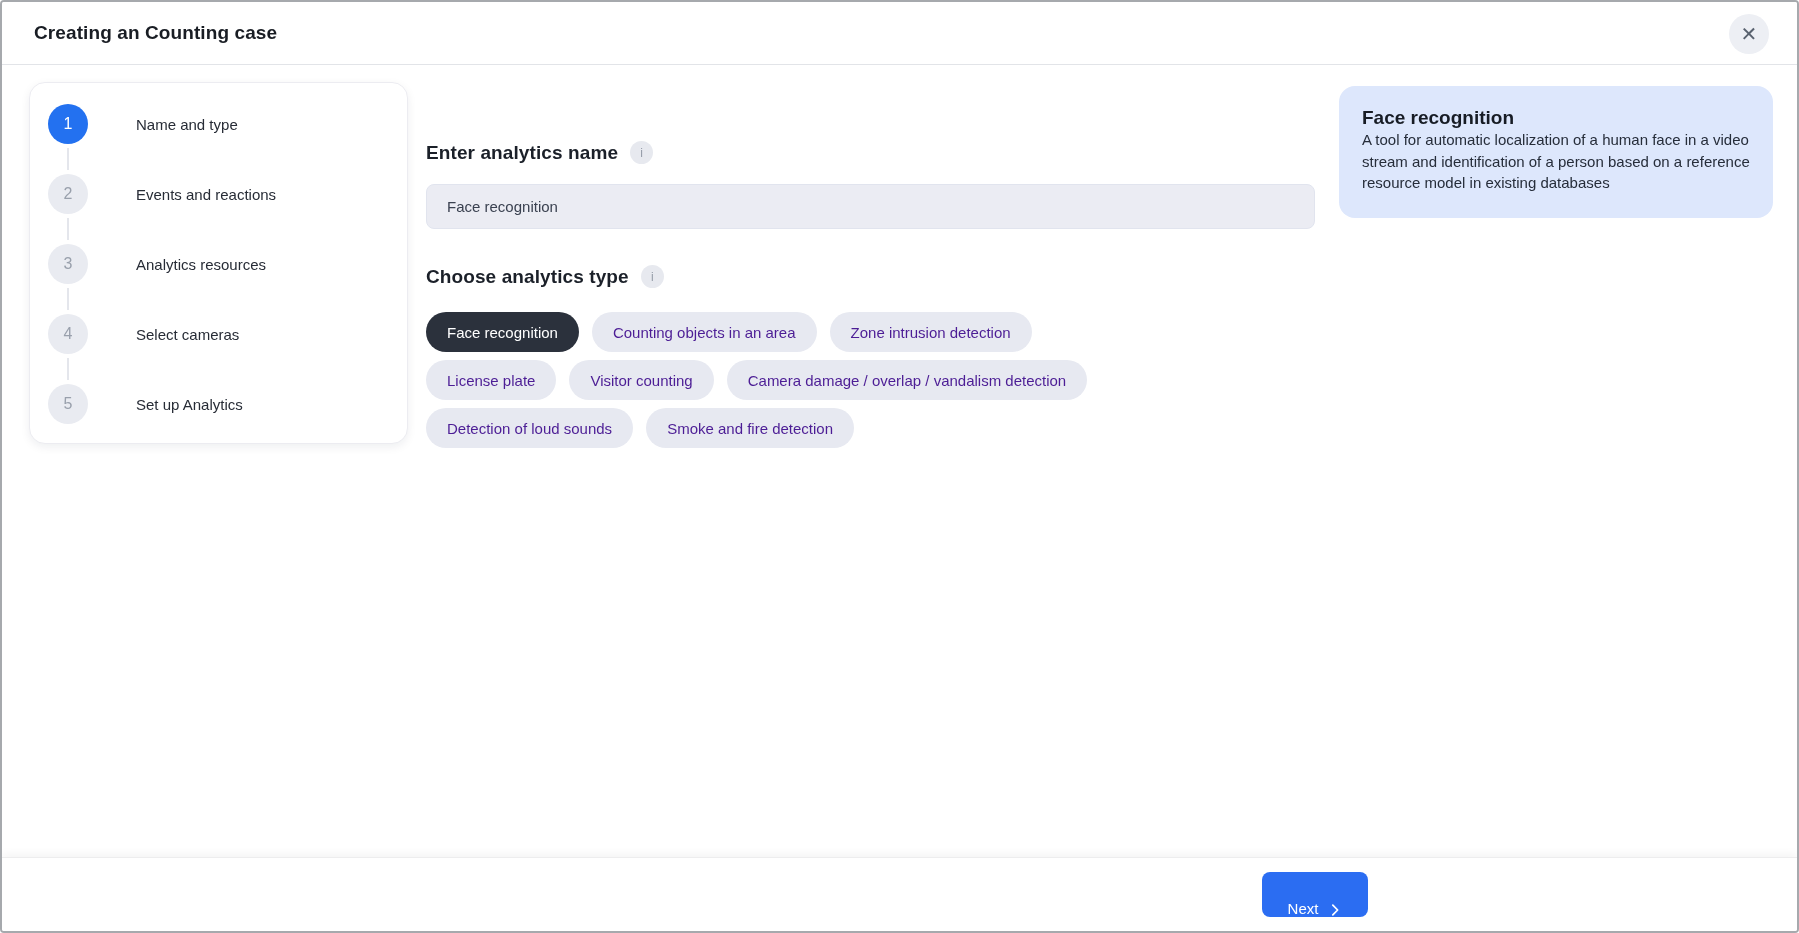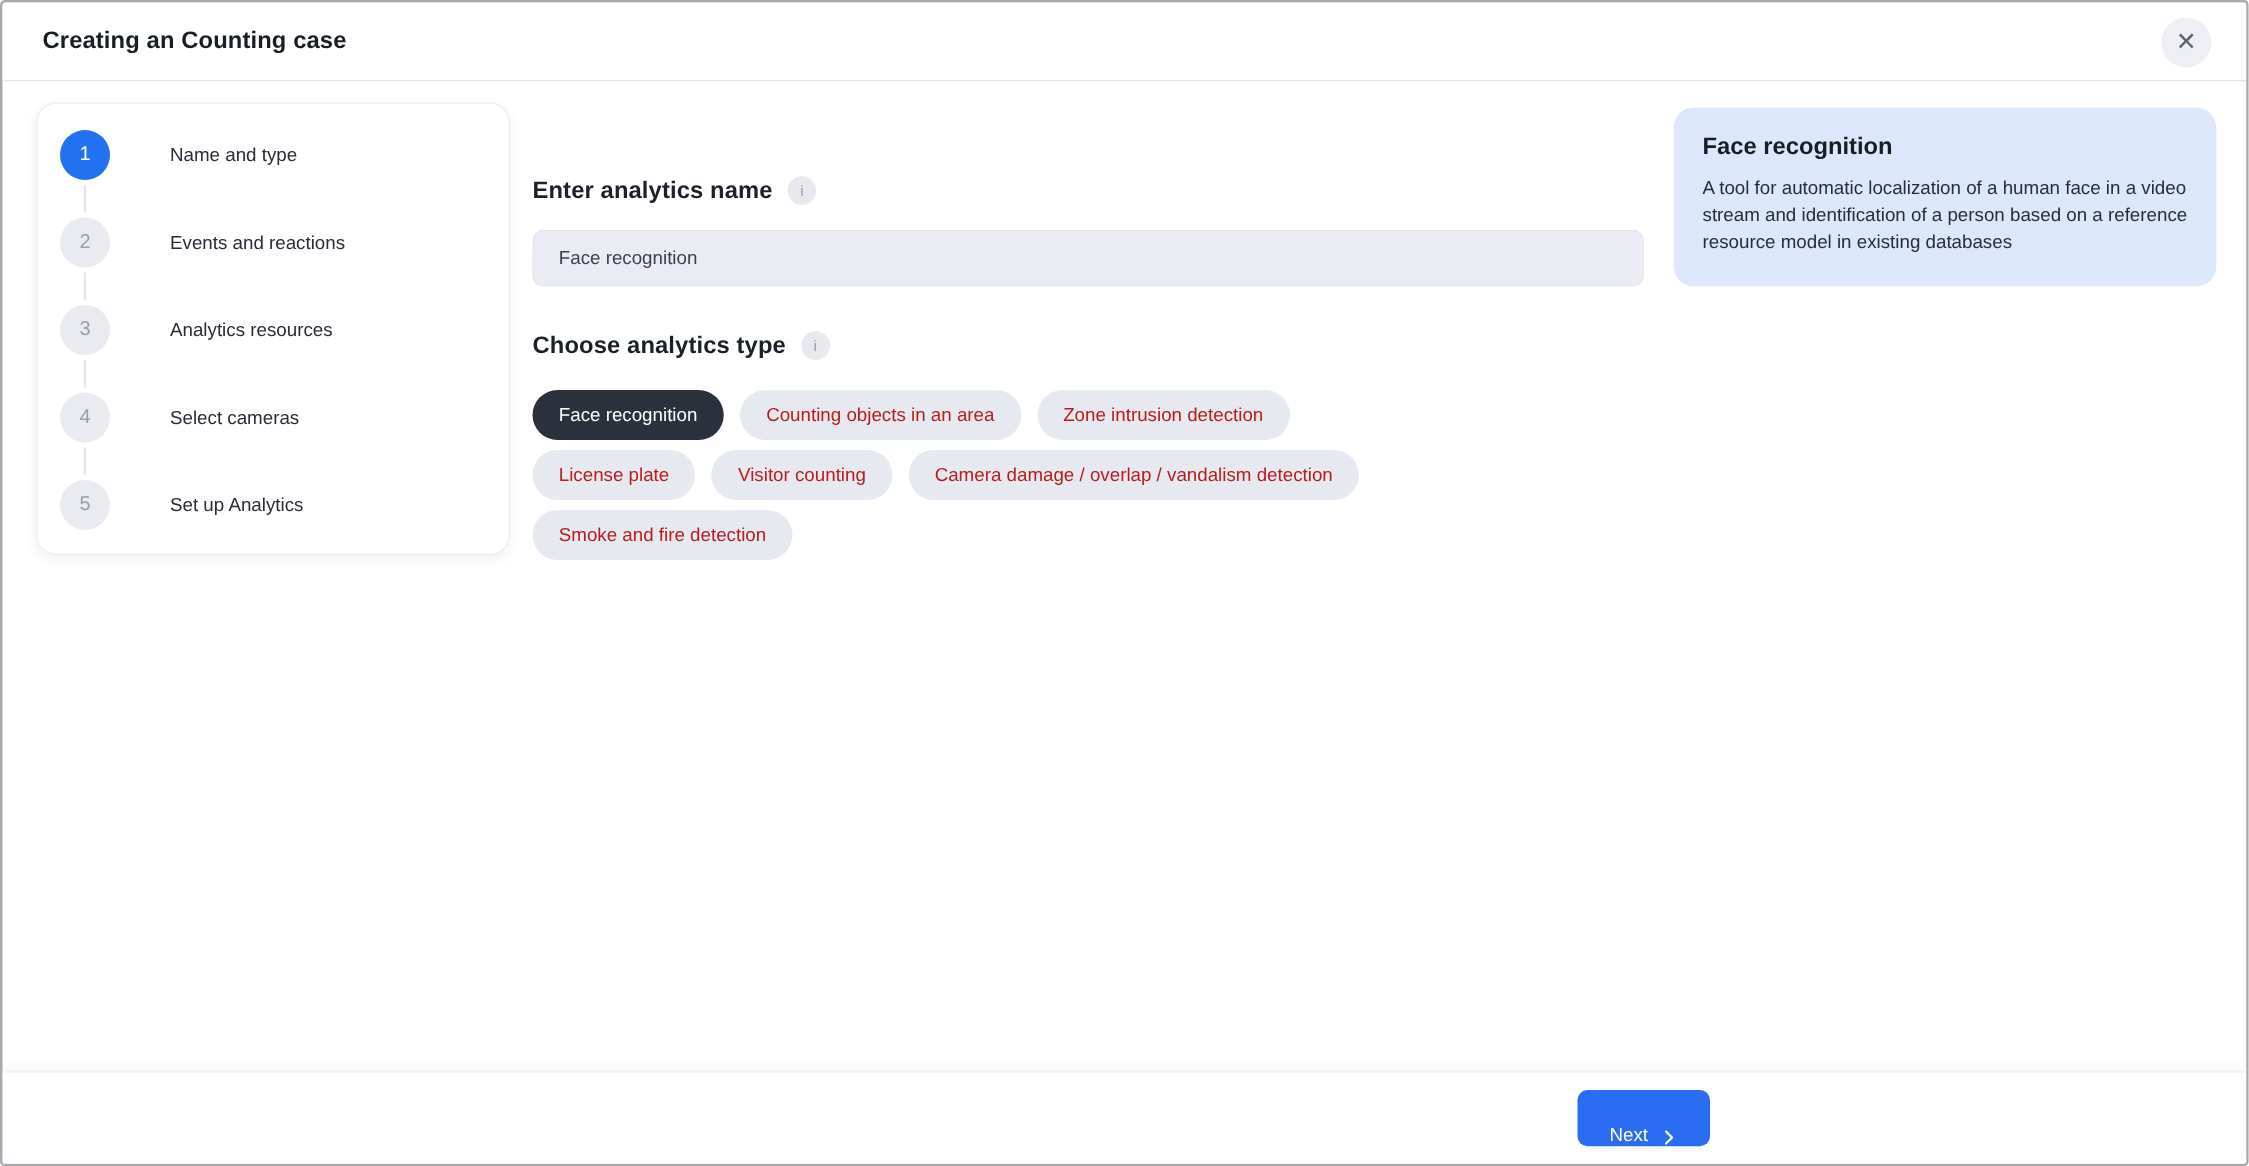--- a/index.html
+++ b/index.html
@@ -52,32 +52,32 @@
   }
   .name-input {
     margin-top:20px; width:889px; height:45px; border:1px solid #e1e4ee; border-radius:8px;
     background:#ebecf3; padding:0 20px; font-size:15px; color:#3a4150; outline:none;
     font-family:"Liberation Sans", sans-serif;
   }
   .type-heading-row { margin-top:36px; }
   .chips { margin-top:24px; }
   .chip-row { display:flex; gap:13px; margin-bottom:8px; }
   .chip {
-    height:40px; border:none; border-radius:22px; background:#e7e9f1; color:#b91c1c;
+    height:40px; border:none; border-radius:22px; background:#e7e9f1; color:#4c1d95;
     font-size:15px; padding:0 21px; cursor:pointer; white-space:nowrap;
     display:inline-flex; align-items:center; font-family:"Liberation Sans", sans-serif;
   }
   .chip.selected { background:#2b313c; color:#fff; }
   
   .info-panel {
     position:absolute; left:1337px; top:84px; width:434px;
     background:#dde7fc; border-radius:16px; padding:21px 23px 24px 23px;
   }
   .info-panel-title { font-size:19px; font-weight:700; color:#171c25; }
-  .info-panel-desc { margin-top:11px; font-size:15px; color:#262d3a; line-height:21.5px; }
+  .info-panel-desc { font-size:15px; color:#262d3a; line-height:21.5px; }
   
   .footer {
     position:absolute; left:0; right:0; bottom:0; height:74px; background:#fff;
     border-top:1px solid #ededee; box-shadow:0 -4px 8px rgba(0,0,0,.04);
   }
   .next-btn {
     position:absolute; left:1260px; top:14px; width:106px; height:45px;
     background:#2b6df2; border:none; border-radius:8px; cursor:pointer;
     display:flex; align-items:flex-end; justify-content:center; gap:10px;
     color:#fff; font-size:15px; font-family:"Liberation Sans", sans-serif;
@@ -141,20 +141,21 @@
         <button class="chip selected">Face recognition</button>
         <button class="chip">Counting objects in an area</button>
         <button class="chip">Zone intrusion detection</button>
       </div>
       <div class="chip-row">
         <button class="chip">License plate</button>
         <button class="chip">Visitor counting</button>
         <button class="chip">Camera damage / overlap / vandalism detection</button>
       </div>
       <div class="chip-row">
+        <button class="chip">Detection of loud sounds</button>
         <button class="chip">Smoke and fire detection</button>
       </div>
     </div>
   </div>
 
   <div class="info-panel">
     <div class="info-panel-title">Face recognition</div>
     <div class="info-panel-desc">A tool for automatic localization of a human face in a video stream and identification of a person based on a reference resource model in existing databases</div>
   </div>
 

